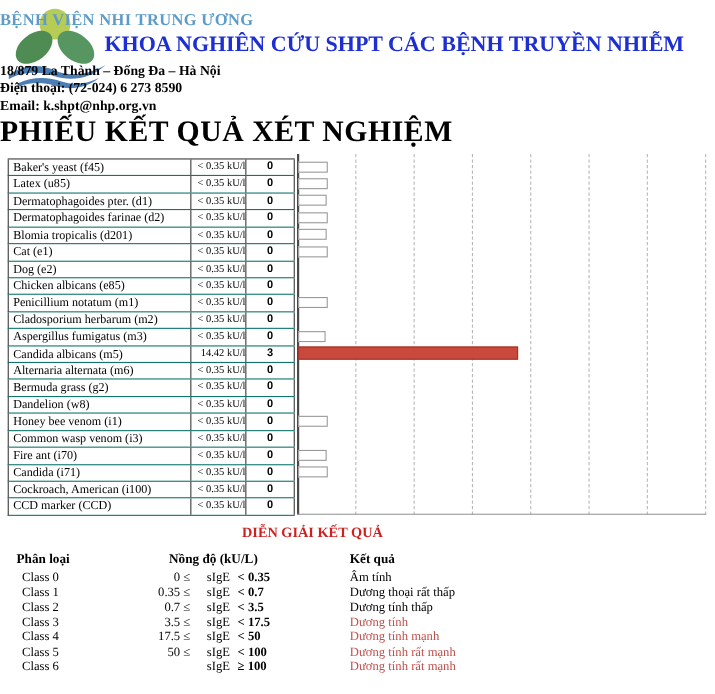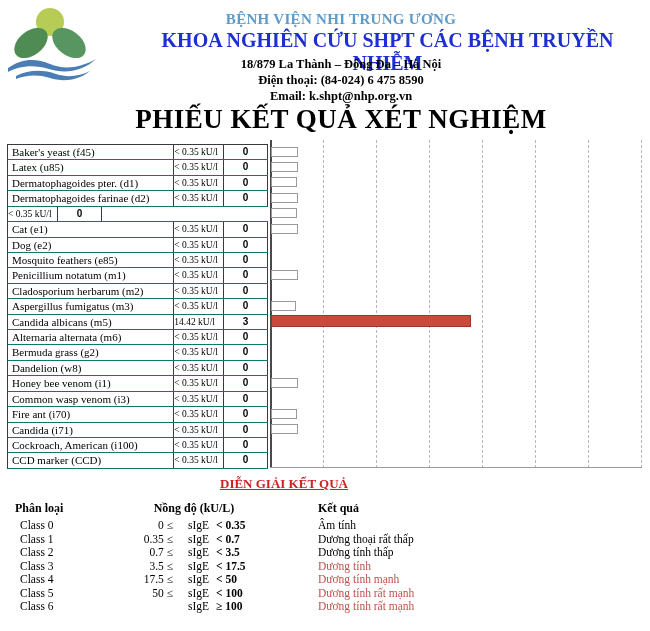--- a/index.html
+++ b/index.html
@@ -2,56 +2,56 @@
 <html><head>
 <meta charset="utf-8">
 <style>
   html,body { margin:0; padding:0; background:#fff; }
   .page {
     position:relative; width:650px; height:631px; background:#ffffff;
     font-family:"Liberation Serif","DejaVu Serif",serif; overflow:hidden;
   }
   
   .logo { position:absolute; left:6px; top:6px; width:94px; height:80px; }
-  .h-line { position:absolute; left:0; right:0; text-align:center; font-weight:bold; color:#000;padding-left:32px; }
+  .h-line { position:absolute; left:0; right:0; font-weight:bold; color:#000; }
   .h-hospital   { top:11px;  font-size:15px; color:#5d9bc9; letter-spacing:.3px; }
   .h-department { top:29px;  left:95px; right:2px; font-size:20px; color:#1d2fd2; }
   .h-address    { top:57px;  font-size:12.5px; }
   .h-phone      { top:73px;  font-size:12.5px; }
   .h-email      { top:89px;  font-size:12.5px; }
   .h-title      { top:104px; font-size:27px; letter-spacing:.5px; }
   
   .results {
     position:absolute; left:7px; top:144px; width:261px; height:324px;
     display:flex; flex-direction:column;
     border-top:1px solid #3a3a3a; box-sizing:content-box;
   }
   .r-row { flex:1; display:flex; box-sizing:border-box;
     border-bottom:1px solid #0f766e; border-left:1px solid #3a3a3a; }
   .r-name { width:167px; box-sizing:border-box; border-right:1px solid #3a3a3a;
     font-size:11px; line-height:14px; padding-left:4px; white-space:nowrap; overflow:hidden; }
   .r-val { width:50px; box-sizing:border-box; border-right:1px solid #3a3a3a;
-    font-size:9.5px; line-height:14px; text-align:left; white-space:nowrap; }
+    font-size:9.5px; line-height:14px; text-align:right; white-space:nowrap; }
   .r-class { width:44px; box-sizing:border-box; border-right:1px solid #3a3a3a;
     font-family:"Liberation Sans","DejaVu Sans",sans-serif; font-weight:bold;
     font-size:10px; line-height:14px; text-align:center; }
   
   .chart-axis { position:absolute; left:270px; top:140px; height:328px; width:0;
     border-left:2px solid #4a4a4a; }
   .gridline { position:absolute; top:140px; height:328px; width:0;
     border-left:1px dashed #b8b8b8; }
   .chart-baseline { position:absolute; left:270px; top:467px; width:372px; height:0;
     border-top:1px solid #9a9a9a; }
   .bar-outline { position:absolute; background:#ffffff; border:1px solid #9a9a9a;
     height:10px; box-sizing:border-box; }
   .bar-positive { position:absolute; background:#c94a3d; border:1px solid #a03428;
     height:12px; box-sizing:border-box; }
   
   .int-heading { position:absolute; top:476px; left:0; width:568px; text-align:center;
-    font-weight:bold; font-size:13px; color:#ce2222; text-decoration:underline; }
+    font-weight:bold; font-size:13px; color:#ce2222; }
   .int-header span { position:absolute; top:501px; font-weight:bold; font-size:12px; }
   .ih-phanloai { left:15px; }
   .ih-nongdo { left:130px; width:128px; text-align:center; }
   .ih-ketqua { left:318px; }
   .int-rows { position:absolute; top:519px; left:0; right:0; }
   .int-row { position:relative; height:13.5px; font-size:11.5px; }
   .int-row span { position:absolute; white-space:nowrap; }
   .ir-class { left:20px; }
   .ir-low { left:100px; width:73px; text-align:right; }
   .ir-ige { left:188px; }
@@ -68,21 +68,21 @@
     <circle cx="44" cy="16" r="14" fill="#b6cc55"></circle>
     <ellipse cx="25" cy="37" rx="19" ry="12" transform="rotate(-38 25 37)" fill="#4e8c54"></ellipse>
     <ellipse cx="63" cy="37" rx="19" ry="12" transform="rotate(38 63 37)" fill="#579660"></ellipse>
     <path d="M2 62 C 16 52, 30 52, 44 58 C 58 64, 74 62, 90 53 C 76 66, 58 68, 43 63 C 28 58, 12 60, 2 66 Z" fill="#4b7eb4"></path>
     <path d="M10 70 C 24 63, 38 64, 50 68 C 62 72, 74 70, 84 65 C 72 75, 56 76, 44 72 C 32 68, 20 69, 10 73 Z" fill="#4b7eb4"></path>
   </svg>
 
   <div class="h-line h-hospital">BỆNH VIỆN NHI TRUNG ƯƠNG</div>
   <div class="h-line h-department">KHOA NGHIÊN CỨU SHPT CÁC BỆNH TRUYỀN NHIỄM</div>
   <div class="h-line h-address">18/879 La Thành – Đống Đa – Hà Nội</div>
-  <div class="h-line h-phone">Điện thoại: (84-024) 6 475 8590</div>
+  <div class="h-line h-phone">Điện thoại: (72-024) 6 273 8590</div>
   <div class="h-line h-title">PHIẾU KẾT QUẢ XÉT NGHIỆM</div>
   <div class="h-line h-email">Email: k.shpt@nhp.org.vn</div>
 
   <div class="results" id="results-table">
       <div class="r-row">
         <div class="r-name">Baker's yeast (f45)</div>
         <div class="r-val">&lt; 0.35 kU/l</div>
         <div class="r-class">0</div>
       </div>
       <div class="r-row">
@@ -94,35 +94,36 @@
         <div class="r-name">Dermatophagoides pter. (d1)</div>
         <div class="r-val">&lt; 0.35 kU/l</div>
         <div class="r-class">0</div>
       </div>
       <div class="r-row">
         <div class="r-name">Dermatophagoides farinae (d2)</div>
         <div class="r-val">&lt; 0.35 kU/l</div>
         <div class="r-class">0</div>
       </div>
       <div class="r-row">
+        <div class="r-name">Blomia tropicalis (d201)</div>
         <div class="r-val">&lt; 0.35 kU/l</div>
         <div class="r-class">0</div>
       </div>
       <div class="r-row">
         <div class="r-name">Cat (e1)</div>
         <div class="r-val">&lt; 0.35 kU/l</div>
         <div class="r-class">0</div>
       </div>
       <div class="r-row">
         <div class="r-name">Dog (e2)</div>
         <div class="r-val">&lt; 0.35 kU/l</div>
         <div class="r-class">0</div>
       </div>
       <div class="r-row">
-        <div class="r-name">Mosquito feathers (e85)</div>
+        <div class="r-name">Chicken albicans (e85)</div>
         <div class="r-val">&lt; 0.35 kU/l</div>
         <div class="r-class">0</div>
       </div>
       <div class="r-row">
         <div class="r-name">Penicillium notatum (m1)</div>
         <div class="r-val">&lt; 0.35 kU/l</div>
         <div class="r-class">0</div>
       </div>
       <div class="r-row">
         <div class="r-name">Cladosporium herbarum (m2)</div>

